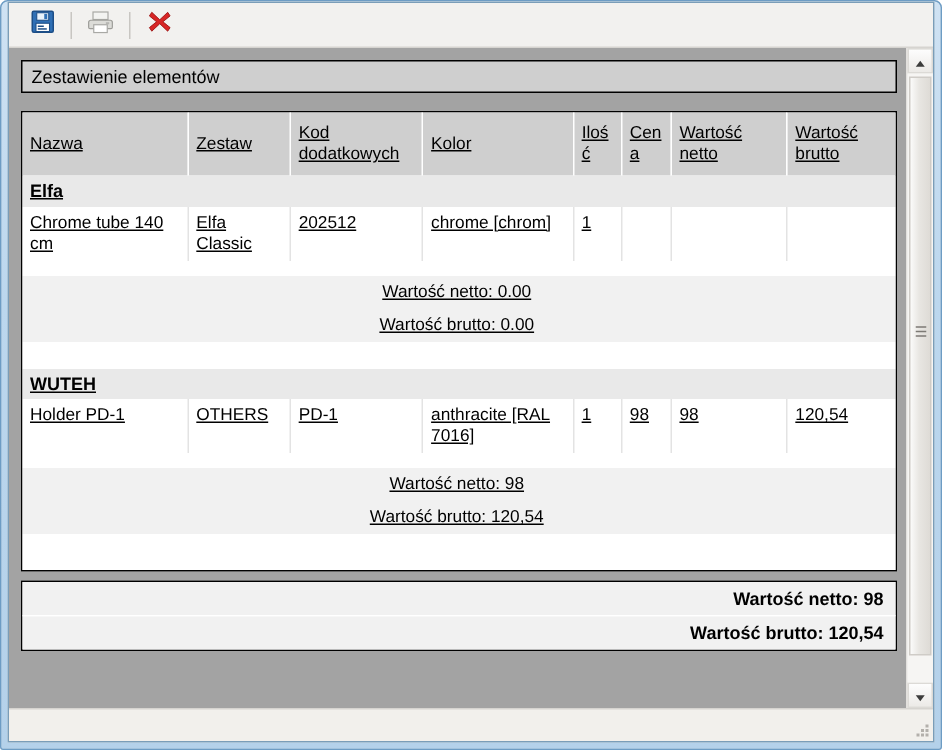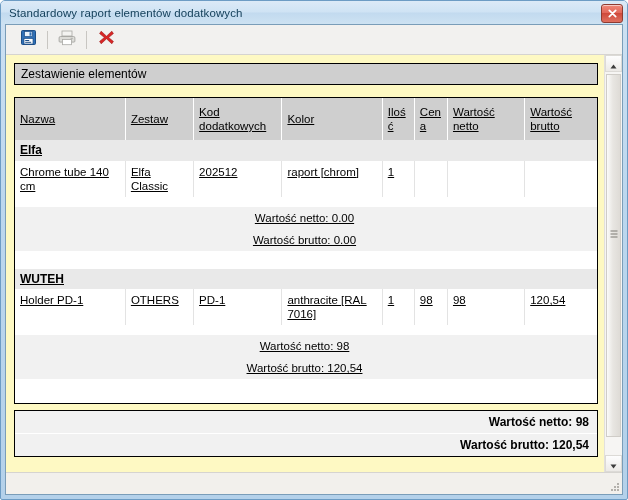--- a/index.html
+++ b/index.html
@@ -92,21 +92,21 @@
   
   .report-wrap {
     flex: 1 1 auto;
     display: flex;
     min-height: 0;
     background: #ffffff;
   }
   .report-area {
     flex: 1 1 auto;
     overflow: hidden;
-    background: #fef9c3;
+    background: #a3a3a3;
     padding: 8px 6px 0 8px;
     box-sizing: border-box;
     position: relative;
   }
 
   
   .scrollbar {
     flex: 0 0 17px;
     width: 17px;
     background: #f0efed;
@@ -278,30 +278,20 @@
     position: absolute;
     width: 2px; height: 2px;
     background: #b3b0ab;
   }
 </style>
 </head>
 <body>
 
 <div class="window">
 
-  <div class="titlebar">
-    <div class="title-text">Standardowy raport elementów dodatkowych</div>
-    <div class="close-btn">
-      <span>
-        <svg width="9" height="9" viewBox="0 0 9 9" aria-hidden="true">
-          <path d="M1.3 1.3 L7.7 7.7 M7.7 1.3 L1.3 7.7" stroke="#ffffff" stroke-width="1.7" stroke-linecap="round"></path>
-        </svg>
-      </span>
-    </div>
-  </div>
 
   <div class="client">
 
     <div class="toolbar">
 
       <div class="tb-btn">
         <span>
           <svg width="17" height="17" viewBox="0 0 17 17" aria-hidden="true">
             <rect x="1.5" y="1.5" width="14" height="14" rx="1" fill="#2f6fb5" stroke="#1d4e87"></rect>
             <rect x="4.5" y="2.5" width="8" height="5" fill="#e9f2fb" stroke="#1d4e87" stroke-width="0.7"></rect>
@@ -370,21 +360,21 @@
               <td>Wartość brutto</td>
             </tr>
 
             <tr class="group">
               <td colspan="8">Elfa</td>
             </tr>
             <tr class="data">
               <td>Chrome tube 140 cm</td>
               <td>Elfa Classic</td>
               <td>202512</td>
-              <td>raport [chrom]</td>
+              <td>chrome [chrom]</td>
               <td>1</td>
               <td></td>
               <td></td>
               <td></td>
             </tr>
             <tr class="spacer">
                   <td colspan="8"></td>
                 </tr>
             <tr class="subtotal">
               <td colspan="8">Wartość netto: 0.00</td>

